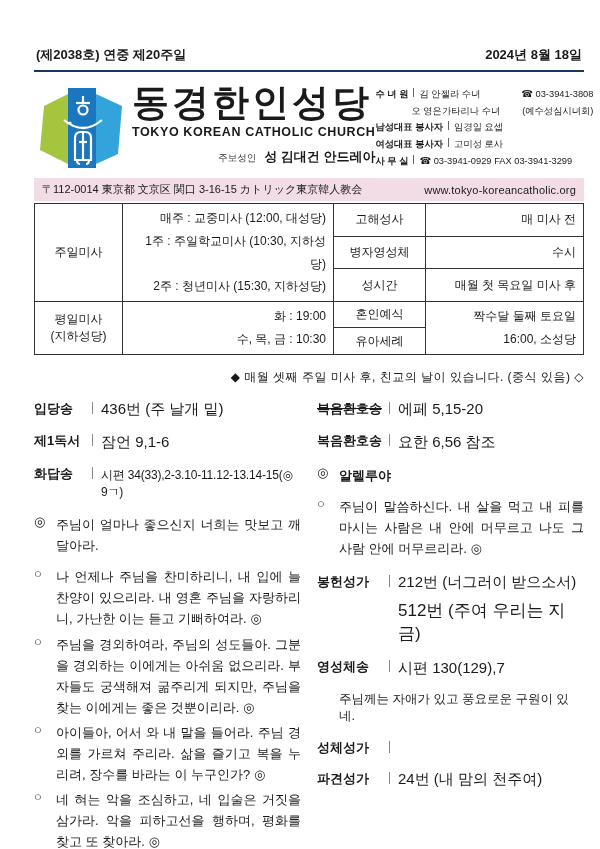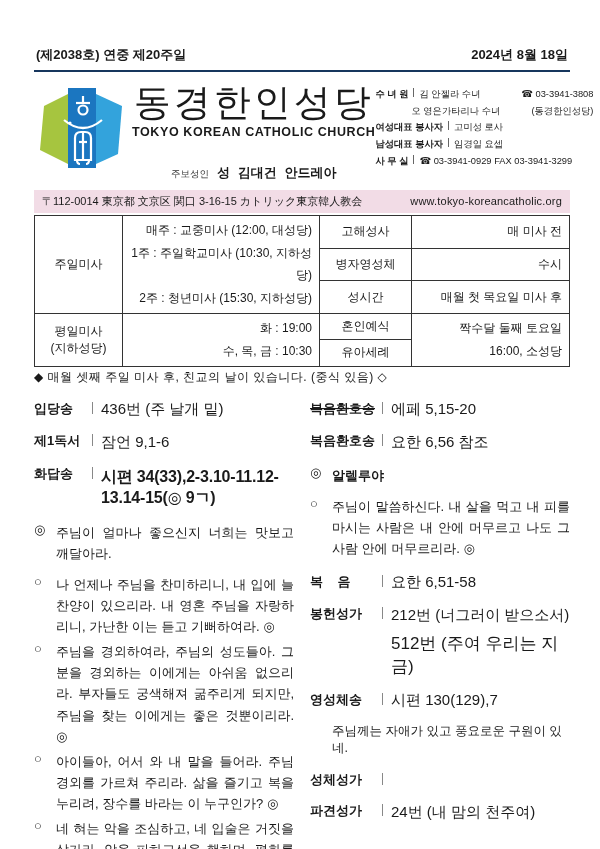--- a/index.html
+++ b/index.html
@@ -1,29 +1,29 @@
 <!DOCTYPE html>
 <html><head>
 <meta charset="utf-8">
 <style>
   * { margin:0; padding:0; box-sizing:border-box; }
   html,body { background:#fff; }
   body { width:600px; height:849px; font-family:"Liberation Sans","DejaVu Sans",sans-serif; color:#1a1a1a; overflow:hidden; }
-  .page { width:600px; height:849px; padding:46px 30px 0 34px; position:relative; }
+  .page { width:600px; height:849px; padding:46px 16px 0 34px; position:relative; }
 
   
   .hdr { display:flex; justify-content:space-between; font-size:13px; font-weight:bold; padding:0 2px 6px 2px; border-bottom:2px solid #17365d; }
 
   
   .mast { display:flex; margin-top:10px; align-items:flex-start; }
   .logo { width:92px; height:88px; flex:0 0 92px; }
   .titleblock { flex:1 1 auto; padding-left:6px; padding-top:2px; }
-  .church-kr { font-size:37px; font-weight:400; letter-spacing:3px; line-height:1.05; white-space:nowrap;text-align:center; }
+  .church-kr { font-size:37px; font-weight:700; letter-spacing:3px; line-height:1.05; white-space:nowrap; }
   .church-en { font-size:12.5px; font-weight:600; letter-spacing:.6px; margin-top:2px; white-space:nowrap; }
-  .patron-line { margin-top:25px; text-align:center; white-space:nowrap;font-family:Liberation Mono, monospace; }
+  .patron-line { margin-top:8px; text-align:right; white-space:nowrap; }
   .patron-lbl { font-size:9.5px; color:#333; margin-right:8px; }
   .patron { font-size:13px; font-weight:bold; }
   .contact { flex:0 0 218px; font-size:9.3px; line-height:1.8; padding-top:4px; white-space:nowrap; }
   .cline { display:flex; }
   .cline .lft { flex:1 1 auto; }
   .cline .rgt { flex:0 0 auto; }
   .cl-lbl { font-weight:bold; }
   .pipe { display:inline-block; border-left:1px solid #666; height:9px; margin:0 5px; }
   .indent { padding-left:36px; }
 
@@ -32,32 +32,32 @@
   .addr .url { letter-spacing:.2px; }
 
   
   table.sched { width:100%; border-collapse:collapse; margin-top:2px; font-size:12px; }
   table.sched td { border:1px solid #333; padding:3px 7px; vertical-align:middle; }
   td.lab { text-align:center; width:88px; }
   td.lab2 { text-align:center; width:92px; }
   td.cnt { line-height:1.9;text-align:right; }
   td.cntw { width:158px; }
 
-  .notice { text-align:left; font-size:12px; margin:2px 0 4px 0; letter-spacing:.5px; }
+  .notice { text-align:right; font-size:12px; margin:14px 0 4px 0; letter-spacing:.5px; }
 
   
   .cols { display:flex; gap:16px; margin-top:14px; }
   .col { flex:1 1 50%; }
   .entry { display:flex; align-items:flex-start; margin-bottom:13px; }
   .lbl { font-weight:bold; font-size:13px; white-space:pre; flex:0 0 auto; }
   .lblL { width:58px; }
   .lblR { width:72px; }
   .vbar { flex:0 0 auto; border-left:1px solid #888; height:12px; margin:2px 8px 0 0; }
   .val { font-size:15px; padding-top:.5px; }
-  .val.small { font-size:16px; padding-top:2.5px; letter-spacing:-.2px;font-weight:bold; }
+  .val.small { font-size:12px; padding-top:2.5px; letter-spacing:-.2px; }
   .val2 { font-size:17px; margin-top:7px; } .v2R { margin-left:81px; }
   .strike { text-decoration:line-through; }
   .verse { display:flex; margin-bottom:4px; }
   .verse .sym { flex:0 0 22px; font-size:13px; padding-top:0; }
   .verse .txt { flex:1 1 auto; font-size:13px; line-height:1.62; text-align:justify; }
   .mb10 { margin-bottom:10px; }
   .plain { font-size:12.5px; margin:2px 0 14px 22px; }
 </style>
 </head>
 <body>
@@ -93,27 +93,27 @@
         <span class="patron-lbl">주보성인</span><span class="patron">성 김대건 안드레아</span>
       </div>
     </div>
     <div class="contact">
       <div class="cline">
         <span class="lft"><span class="cl-lbl">수 녀 원</span><span class="pipe"></span><span>김 안젤라 수녀</span></span>
         <span class="rgt">☎ 03-3941-3808</span>
       </div>
       <div class="cline">
         <span class="lft indent">오 영은가타리나 수녀</span>
-        <span class="rgt">(동경한인성당)</span>
+        <span class="rgt">(예수성심시녀회)</span>
+      </div>
+      <div class="cline">
+        <span class="lft"><span class="cl-lbl">남성대표 봉사자</span><span class="pipe"></span><span>임경일 요셉</span></span>
       </div>
       <div class="cline">
         <span class="lft"><span class="cl-lbl">여성대표 봉사자</span><span class="pipe"></span><span>고미성 로사</span></span>
-      </div>
-      <div class="cline">
-        <span class="lft"><span class="cl-lbl">남성대표 봉사자</span><span class="pipe"></span><span>임경일 요셉</span></span>
       </div>
       <div class="cline">
         <span class="lft"><span class="cl-lbl">사 무 실</span><span class="pipe"></span><span>☎ 03-3941-0929 FAX 03-3941-3299</span></span>
       </div>
     </div>
   </div>
 
   <div class="addr">
     <span>〒112-0014 東京都 文京区 関口 3-16-15 カトリック東京韓人教会</span>
     <span class="url">www.tokyo-koreancatholic.org</span>
@@ -213,25 +213,20 @@
         <span class="val">요한 6,56 참조</span>
       </div>
       <div class="verse mb10">
         <span class="sym">◎</span>
         <span class="txt" style="font-weight:bold">알렐루야</span>
       </div>
       <div class="verse" style="margin-bottom:14px">
         <span class="sym">○</span>
         <span class="txt">주님이 말씀하신다. 내 살을 먹고 내 피를 마시는 사람은 내 안에 머무르고 나도 그 사람 안에 머무르리라. ◎</span>
       </div>
-      <div class="entry">
-        <span class="lbl lblR">복    음</span>
-          <span class="vbar"></span>
-        <span class="val">요한 6,51-58</span>
-      </div>
       <div style="margin-bottom:13px">
         <div class="entry" style="margin-bottom:0">
           <span class="lbl lblR">봉헌성가</span>
             <span class="vbar"></span>
           <span class="val">212번 (너그러이 받으소서)</span>
         </div>
         <div class="val2 v2R">512번 (주여 우리는 지금)</div>
       </div>
       <div class="entry">
         <span class="lbl lblR">영성체송</span>

